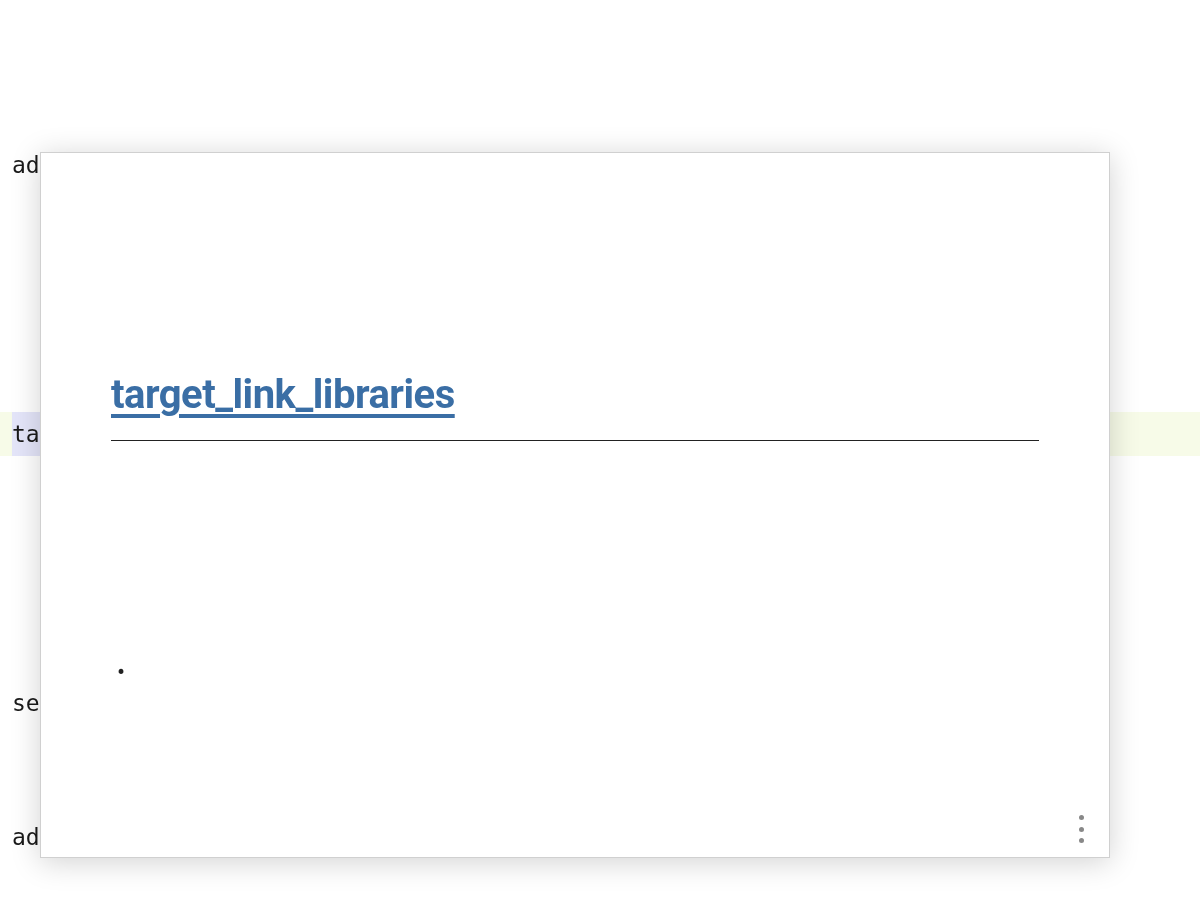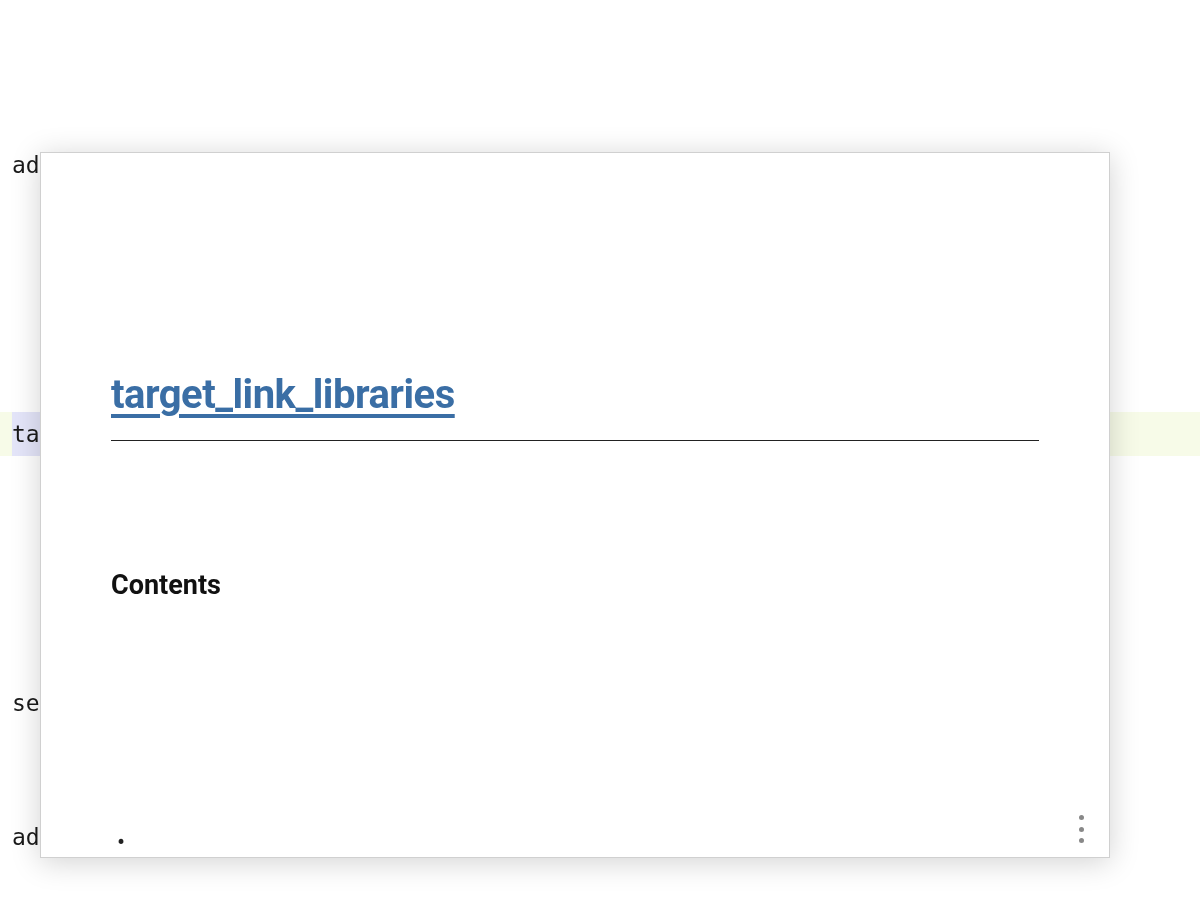--- a/index.html
+++ b/index.html
@@ -116,21 +116,20 @@
   
   
   
   
   
   
 
   <div class="popup">
     <div class="popup-inner">
       <div class="popup-title">target_link_libraries</div>
-      <div class="popup-contents-label">Contents</div>
       <ul class="toc">
         <li class="toc-l1">
           
         </li>
         
         
         
         
         
         

